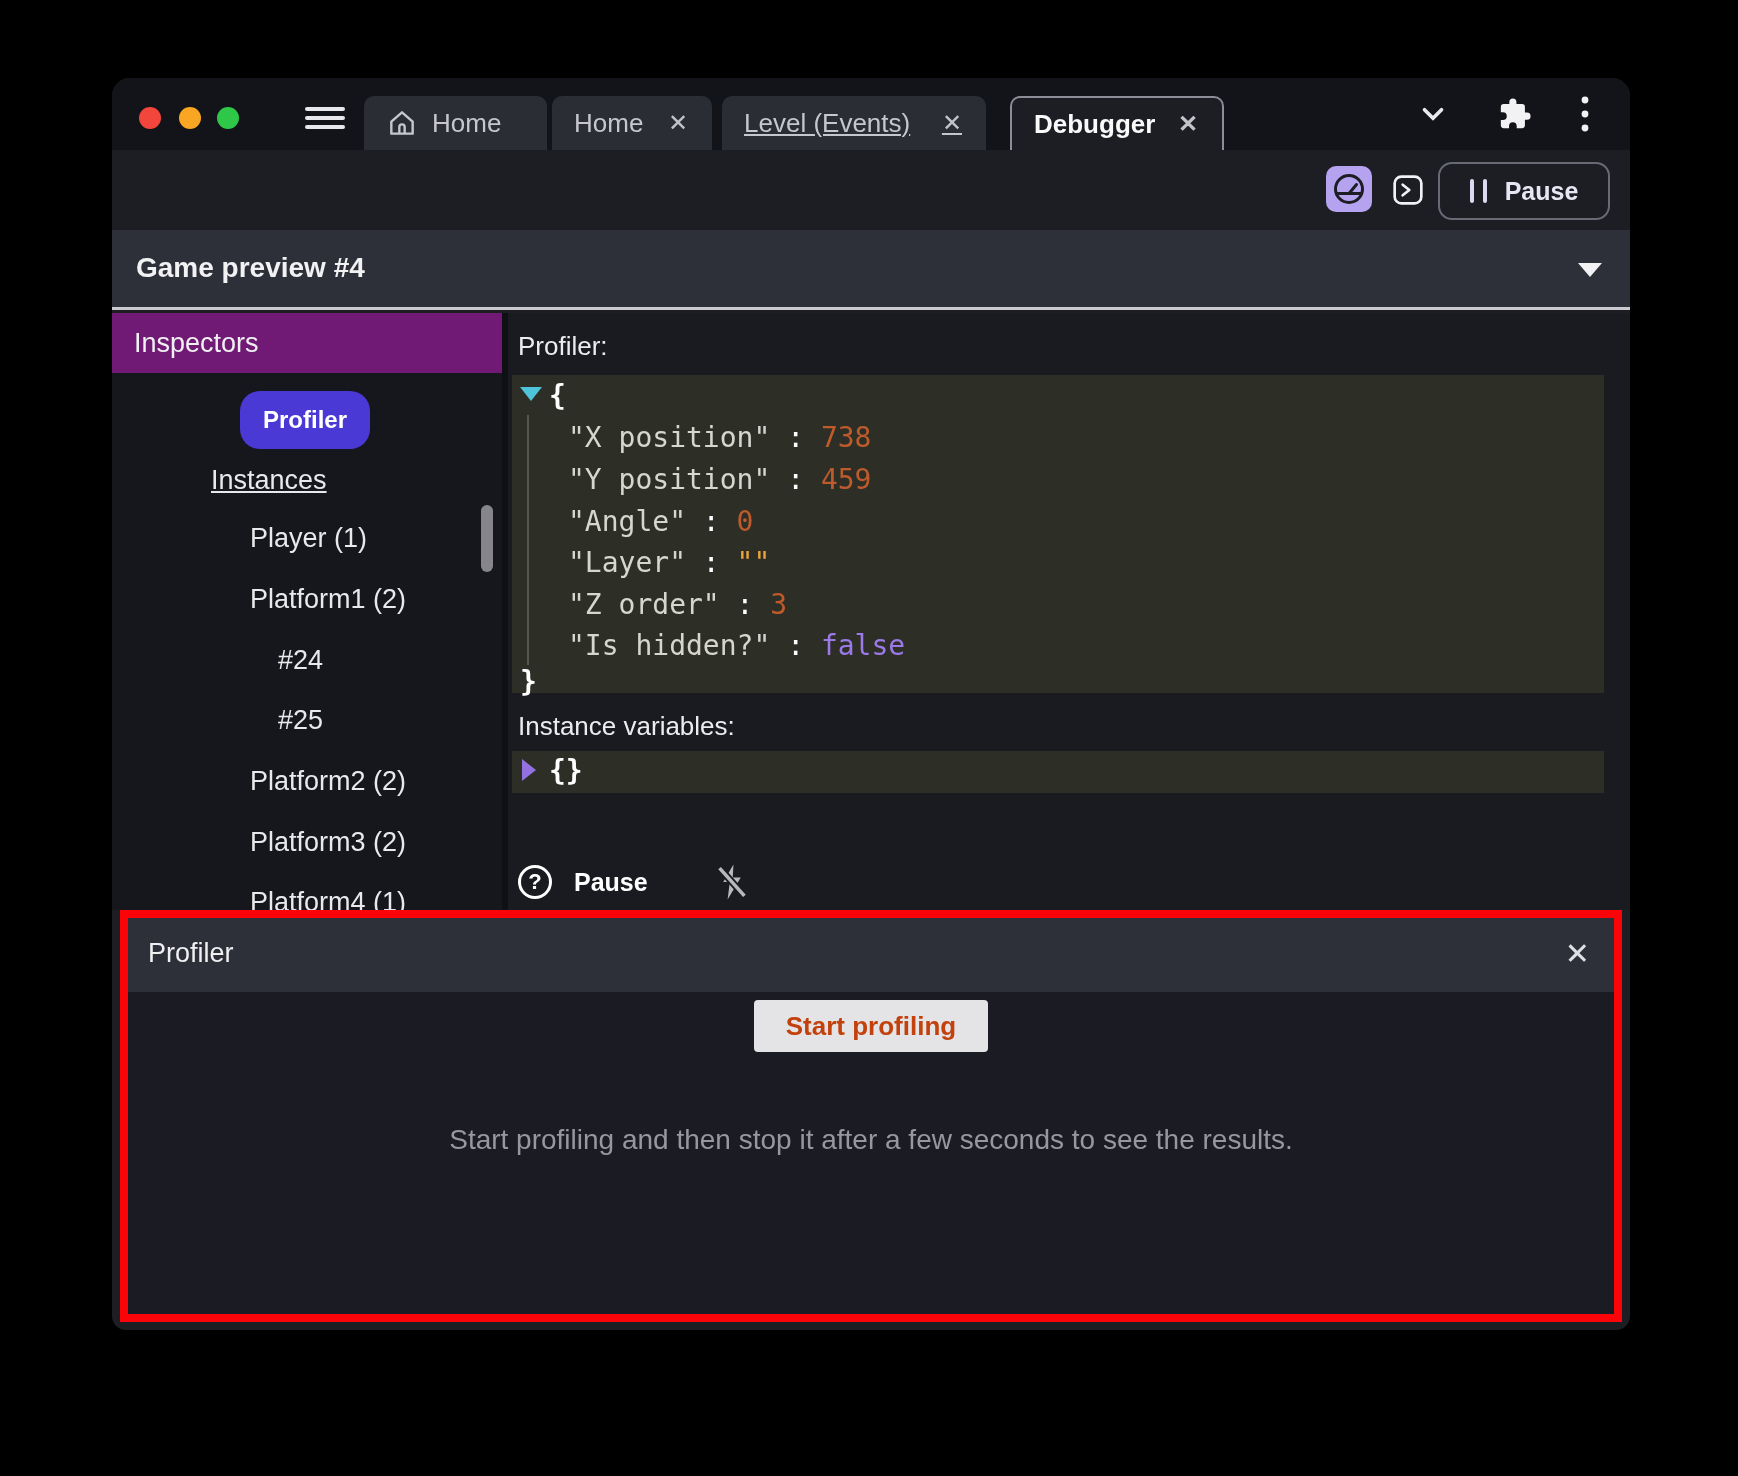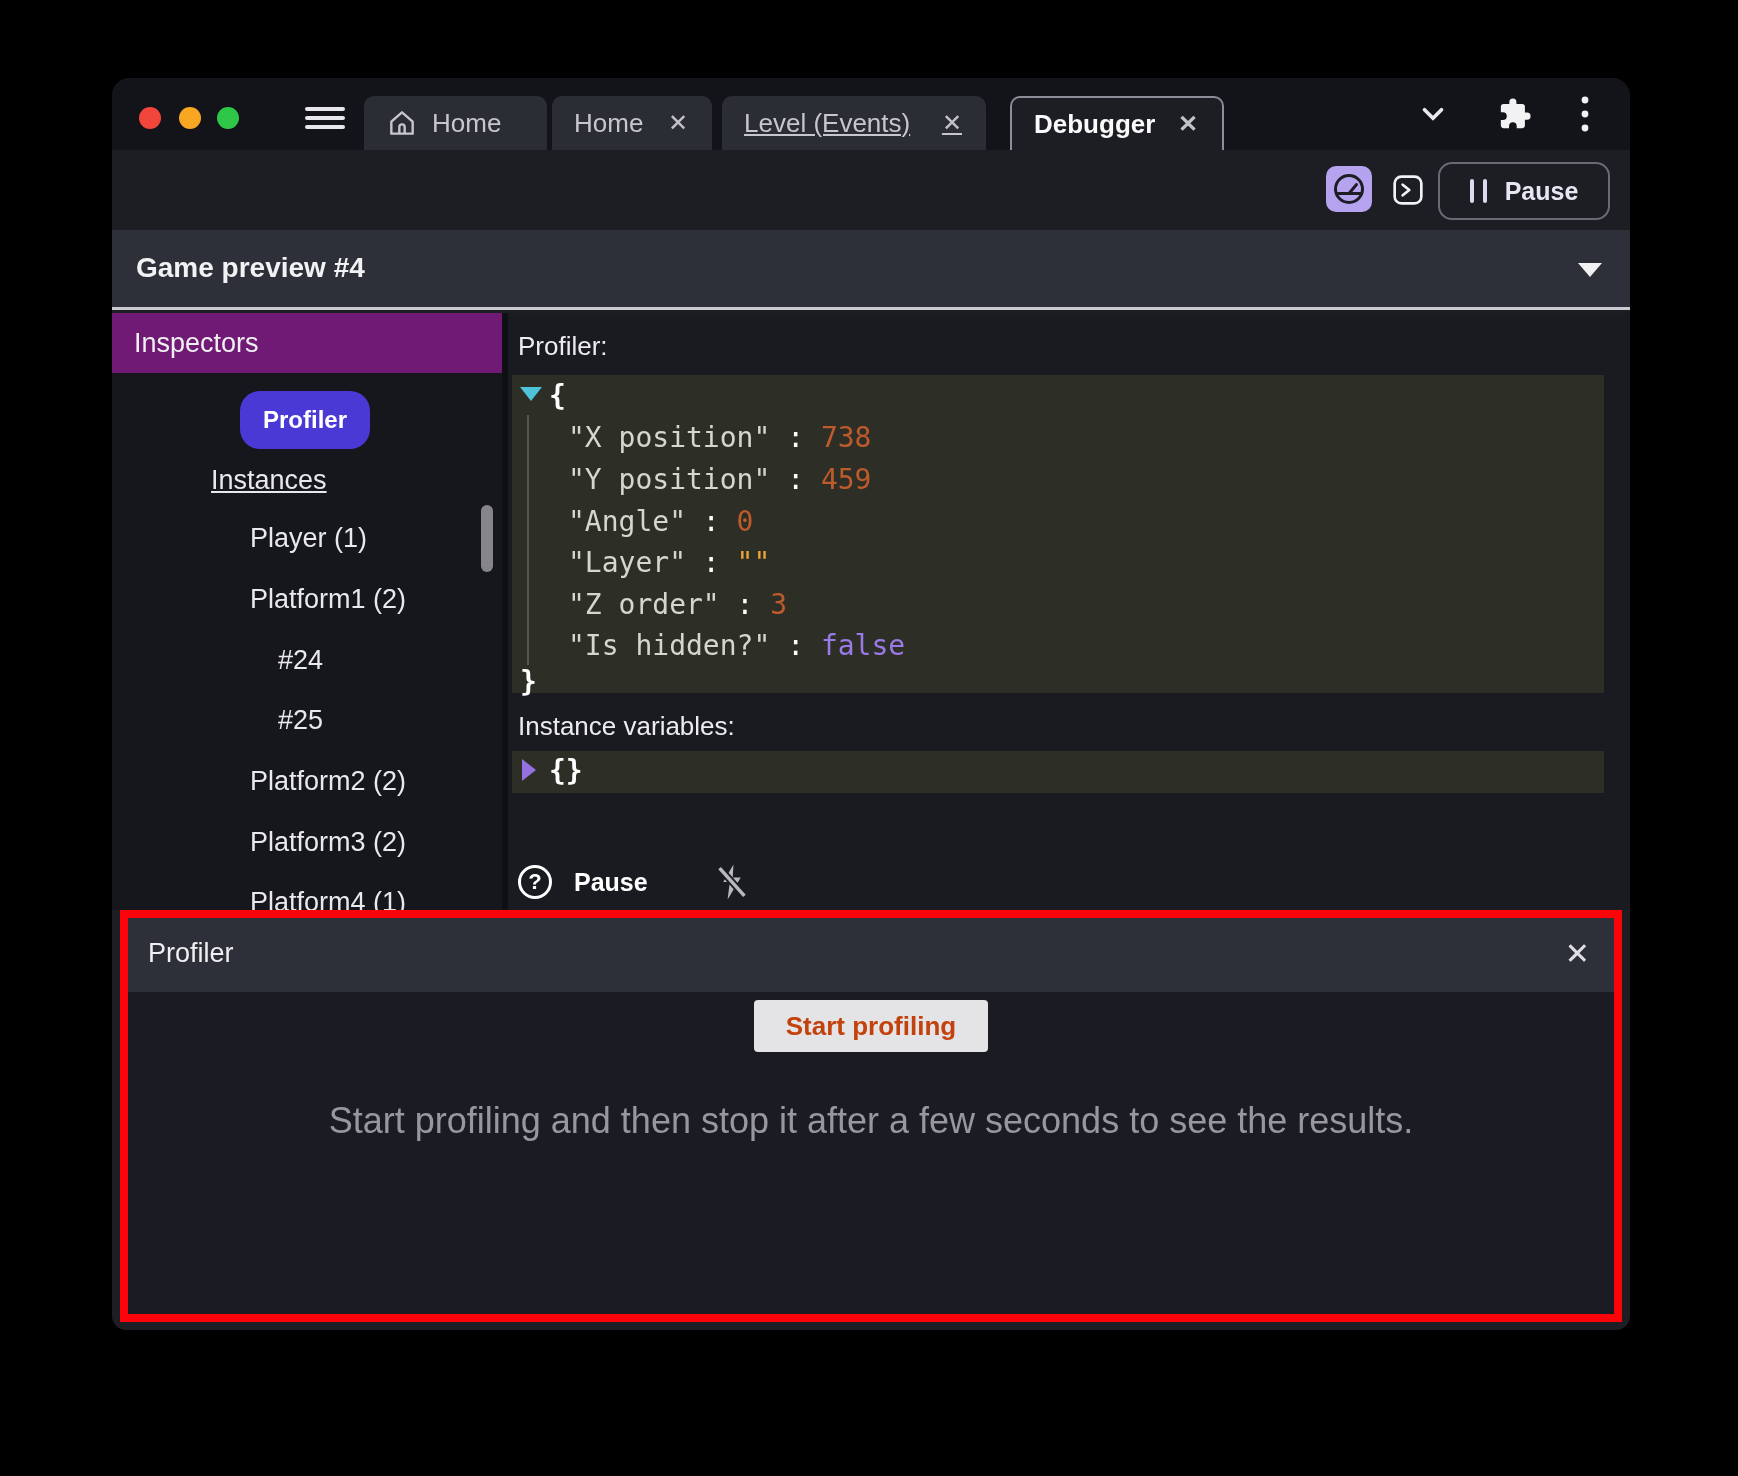--- a/index.html
+++ b/index.html
@@ -92,21 +92,21 @@
   .profiler { position:absolute; left:8px; top:832px; width:1502px; height:412px;
     border:8px solid #fb0409; background:#1b1c23; z-index:5; }
   .profiler-header { position:absolute; left:0; top:0; width:100%; height:74px; background:#2e3039; }
   .profiler-header h2 { position:absolute; left:20px; top:20px; font-size:27px; font-weight:normal; color:#f0f0f2; }
   .profiler-close { position:absolute; right:24px; top:18px; font-size:30px; color:#dfe0e6; cursor:pointer; }
   .profiler-body { position:absolute; left:0; top:74px; width:100%; height:322px;
     display:flex; flex-direction:column; align-items:center; }
   .start-btn { margin-top:8px; height:52px; padding:0 32px; background:#e4e4e6; color:#c2410c;
     border:none; border-radius:4px; font-size:26px; font-weight:bold; cursor:pointer;
     font-family:"Liberation Sans",sans-serif; }
-  .profiler-desc { margin-top:48px; font-size:36px; color:#97979d; }
+  .profiler-desc { margin-top:72px; font-size:28px; color:#97979d; }
   svg { display:block; }
 </style>
 </head>
 <body>
 
 <div class="window">
 
   <div class="titlebar">
     <span class="traffic t-red"></span>
     <span class="traffic t-yellow"></span>

